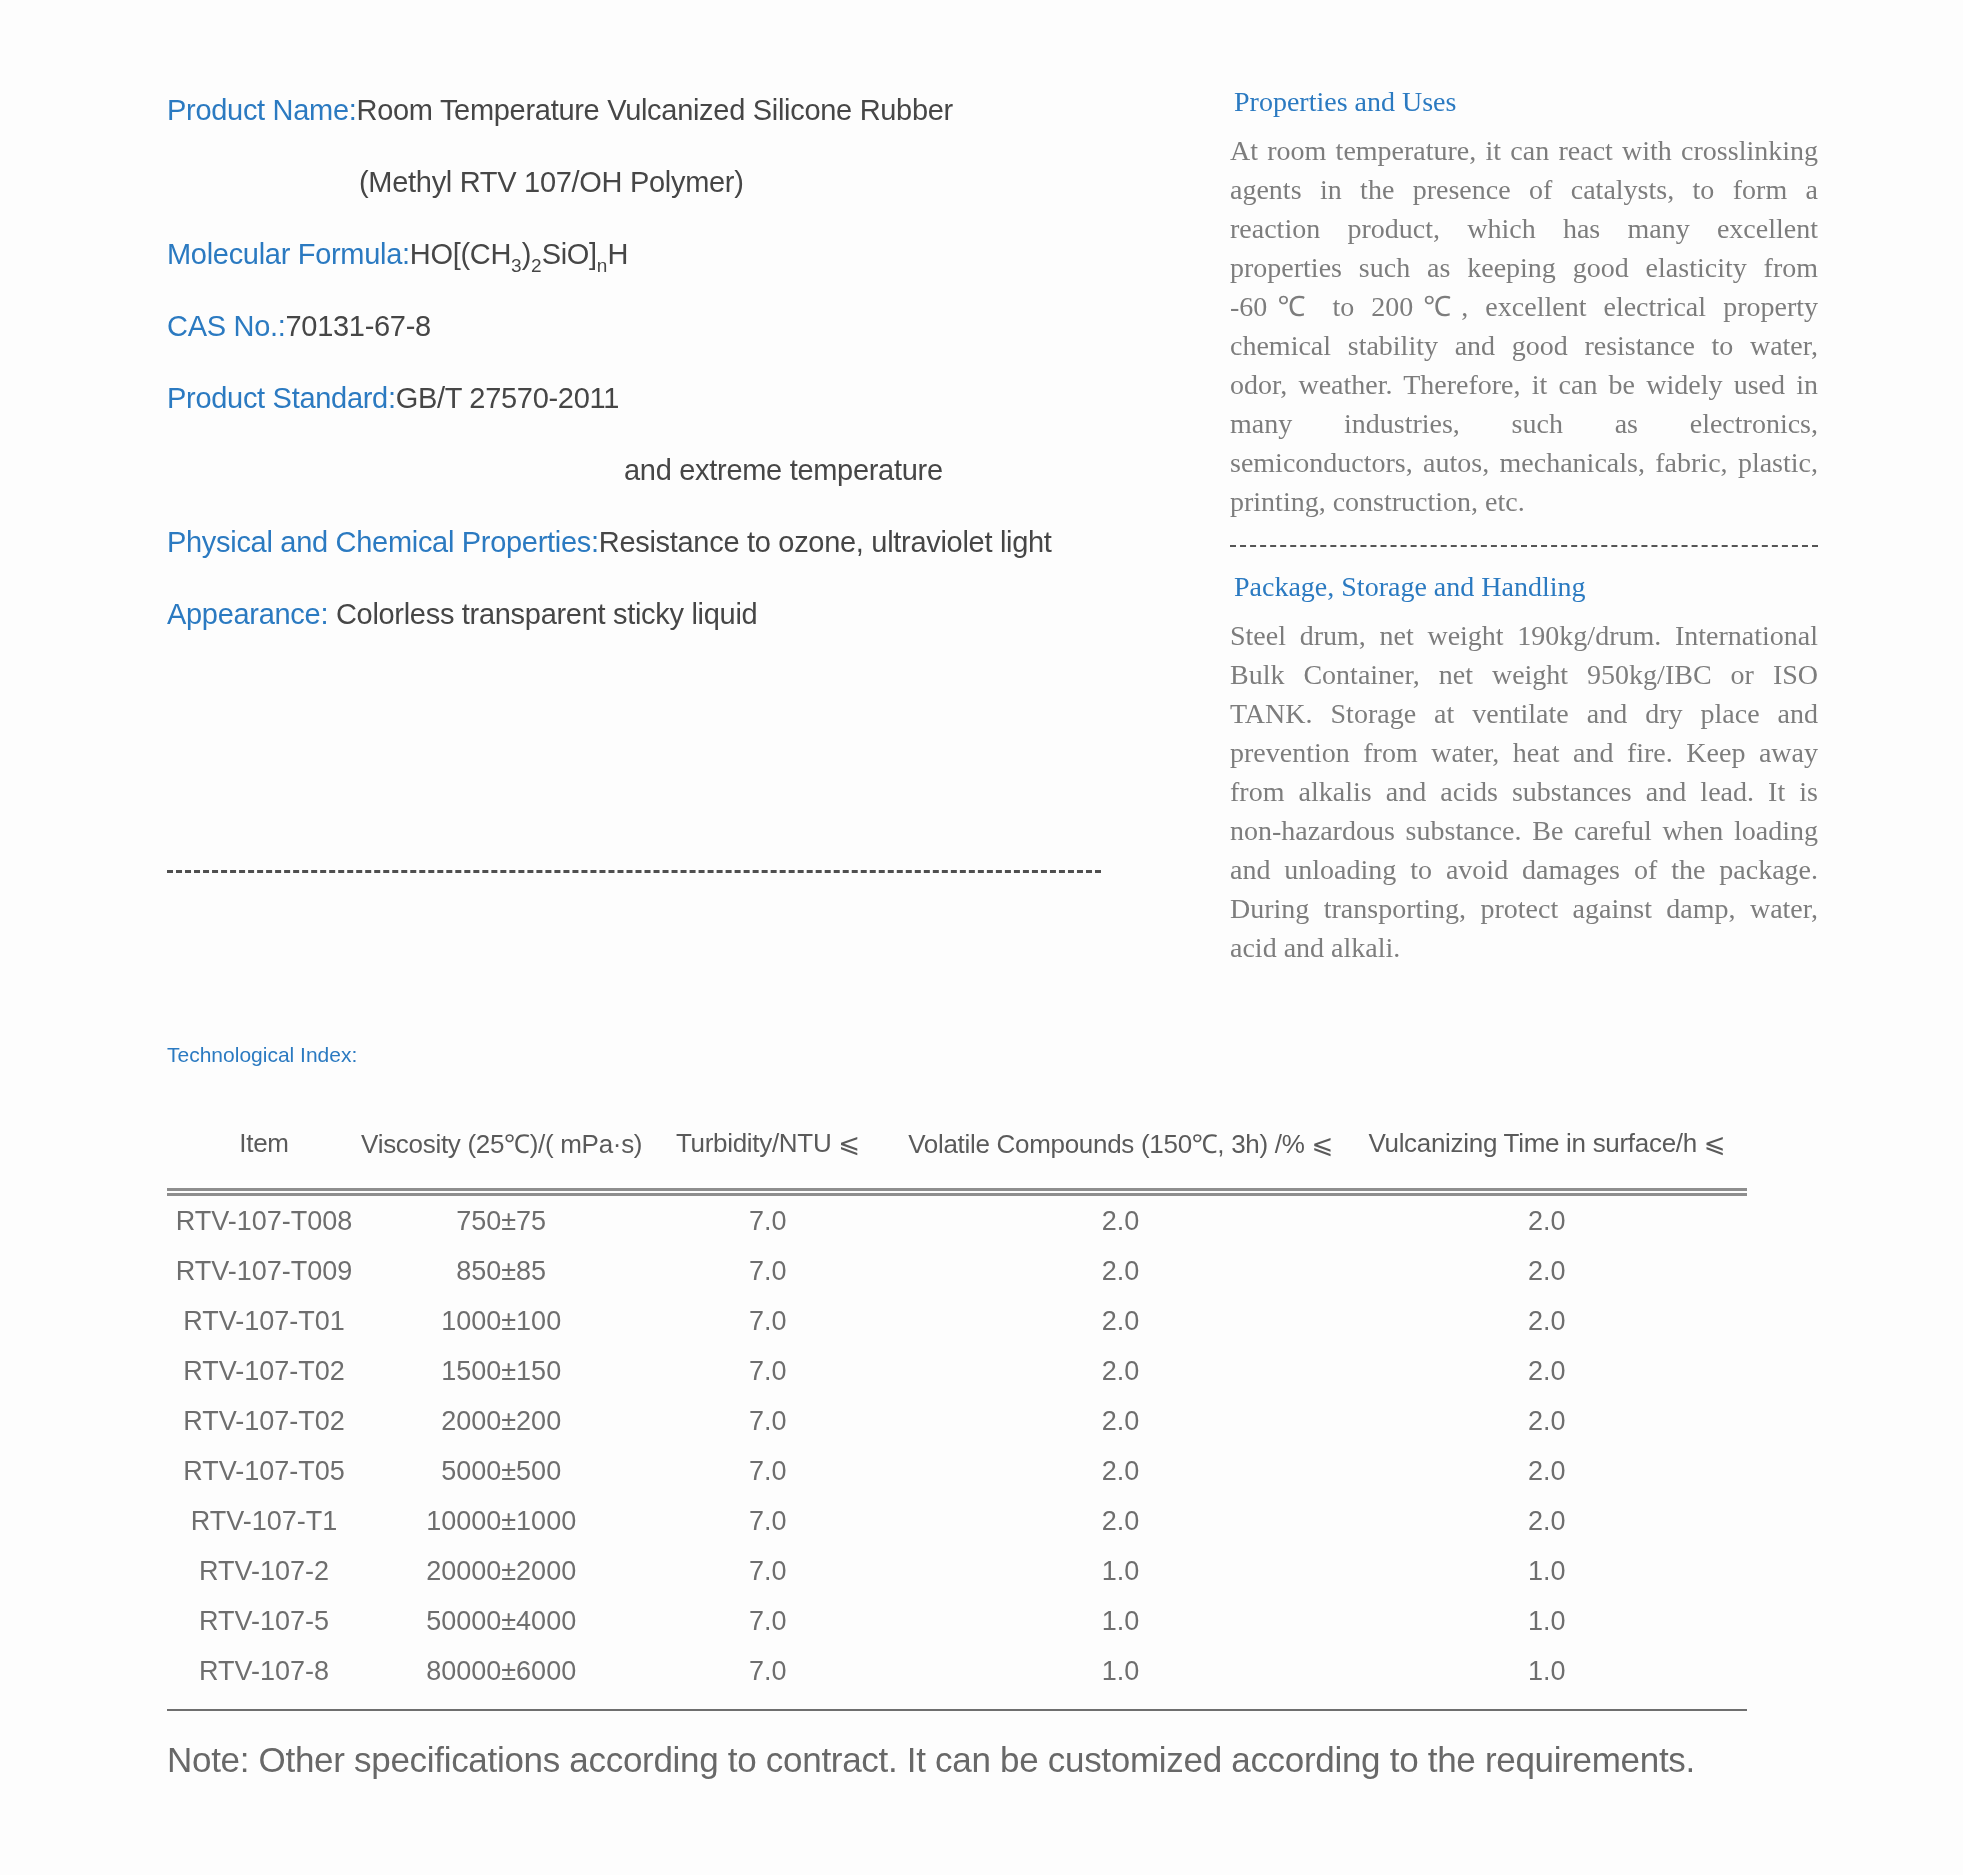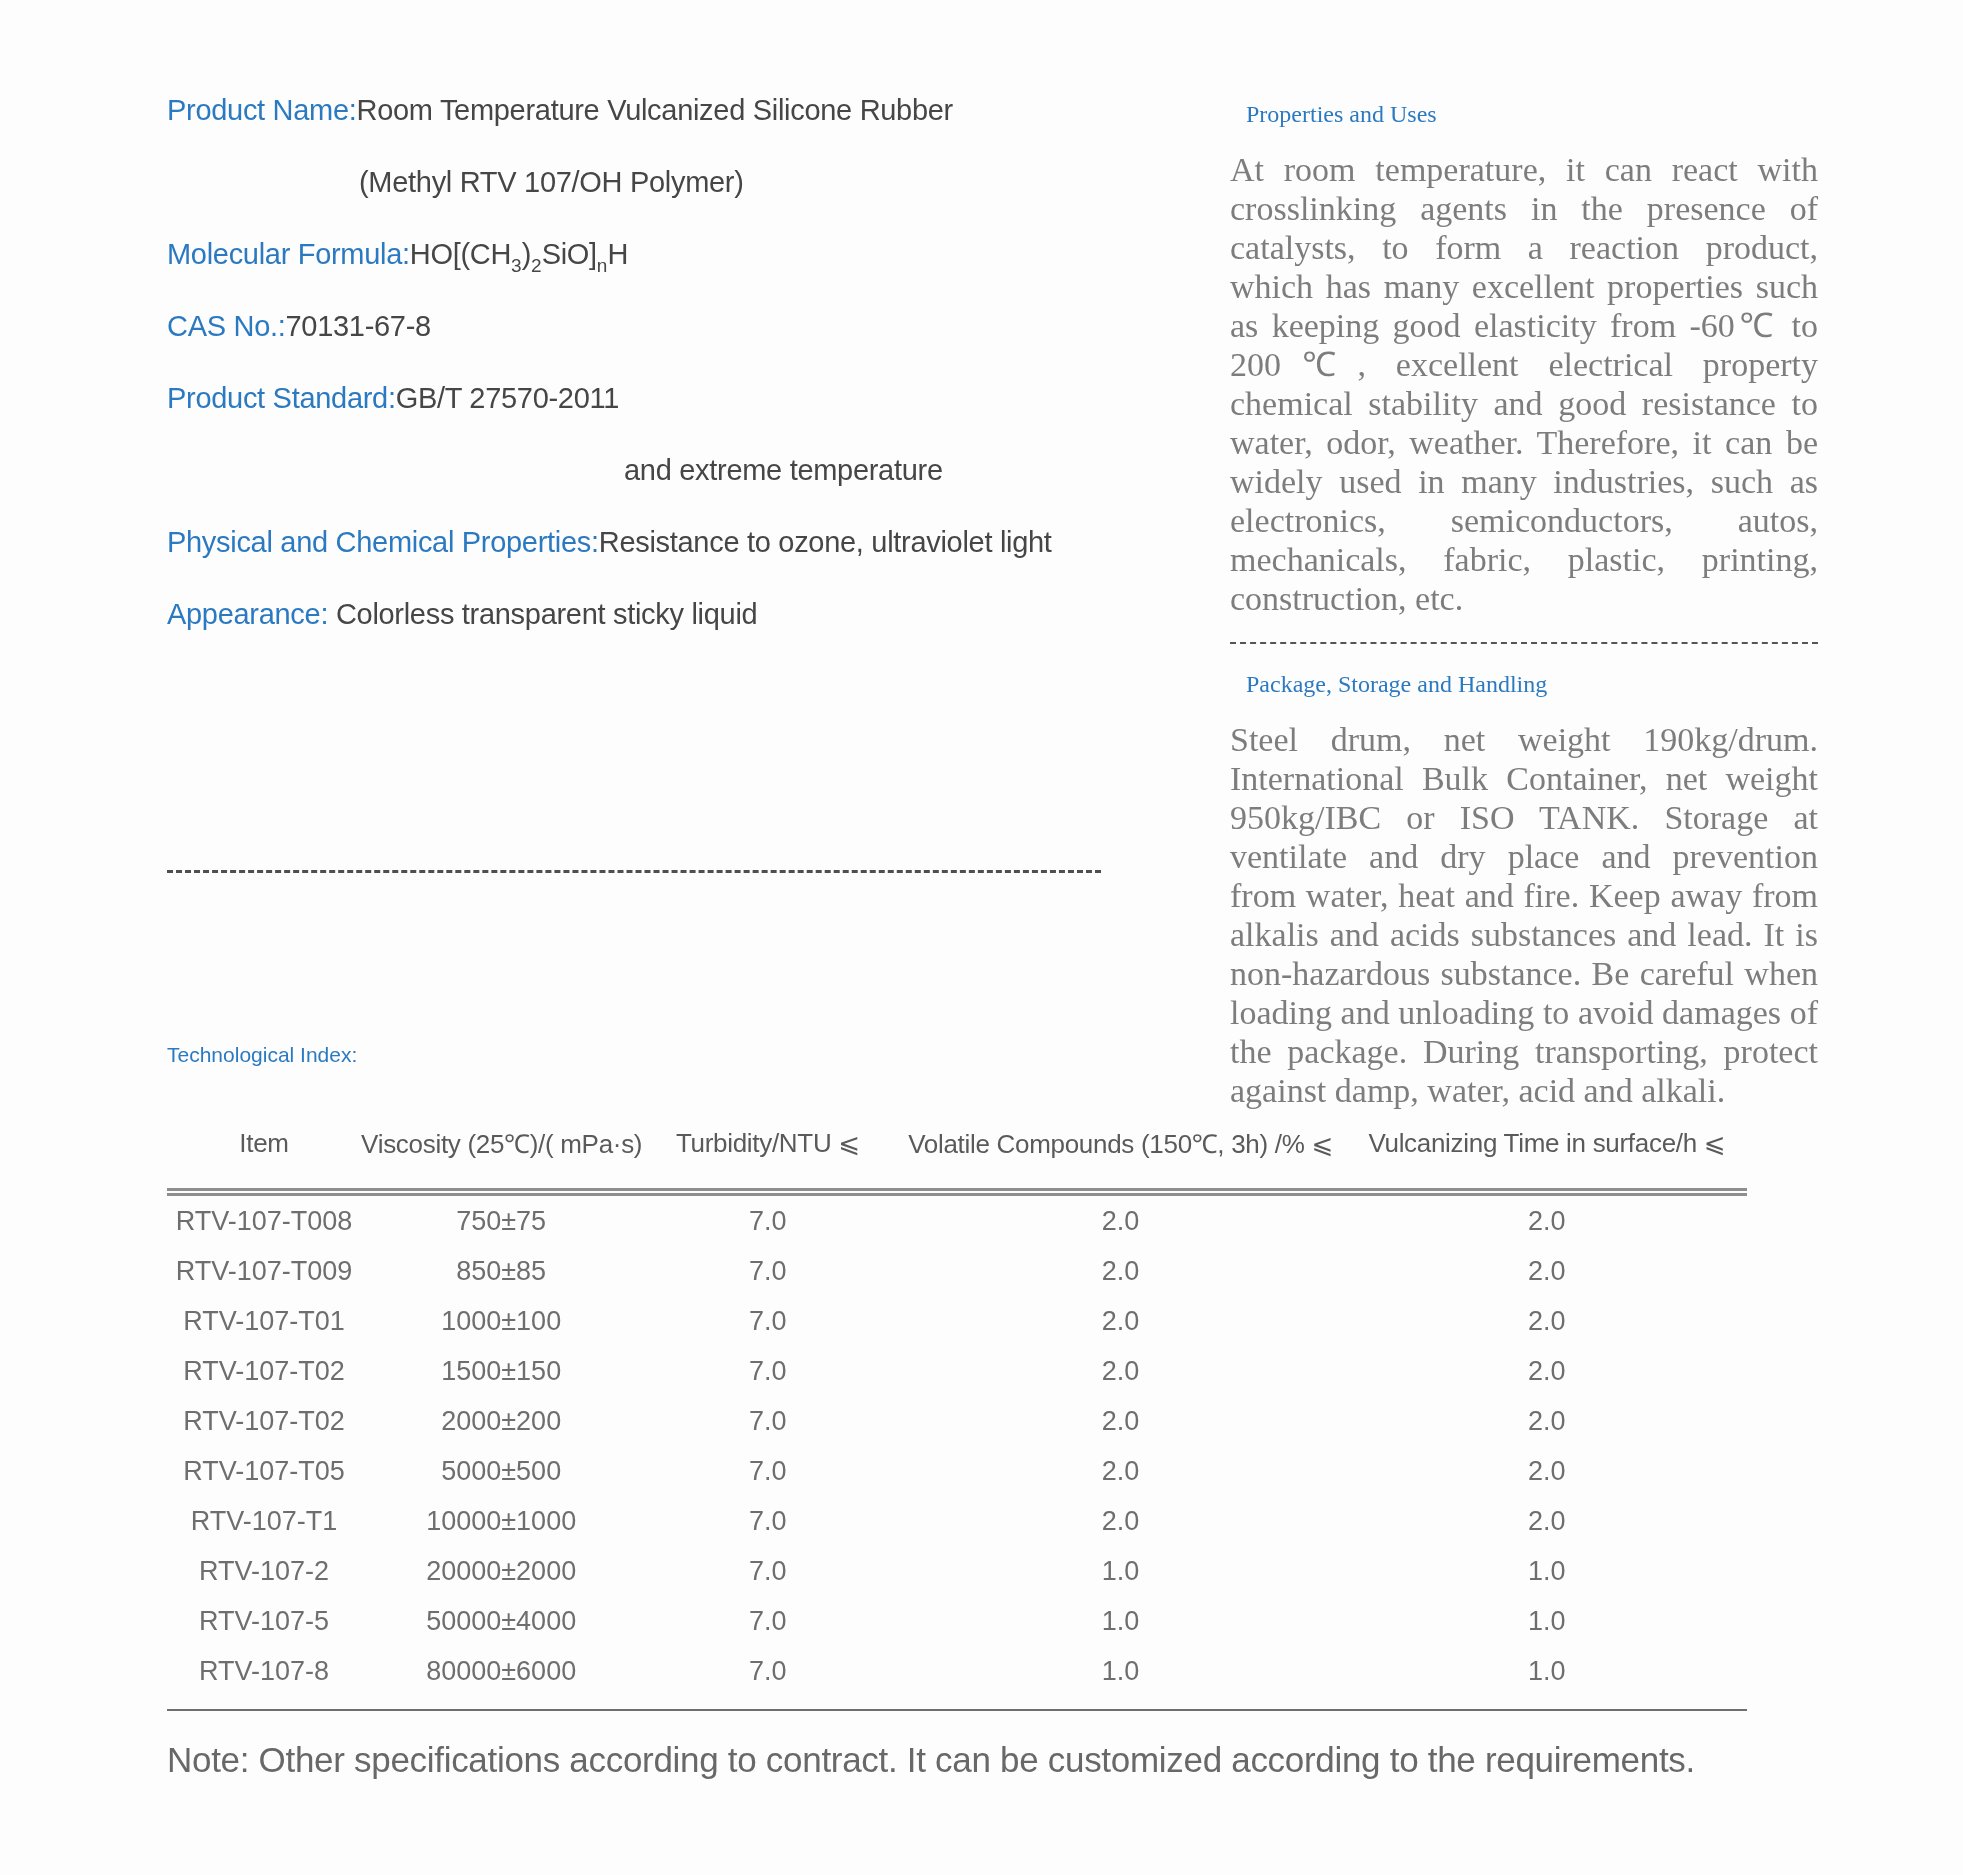--- a/index.html
+++ b/index.html
@@ -23,25 +23,25 @@
     position:absolute; left:167px; top:870px; width:934px;
     border-top:3.6px dashed #4f4f4f; height:0;
   }
 
   
   .top-right {
     position:absolute; left:1230px; top:78px; width:588px;
     font-family:"Liberation Serif", serif;
   }
   .top-right h2 {
-    font-size:24px; line-height:40px; font-weight:normal;
-    color:var(--blue); margin:16px;
+    font-size:28px; line-height:40px; font-weight:normal;
+    color:var(--blue); margin:4px;
   }
   .top-right p {
-    font-size:34px; line-height:39px; color:#7d7d7d;
+    font-size:28px; line-height:39px; color:#7d7d7d;
     text-align:justify; margin:9px 0 0 0;
   }
   .divider-right { border-top:2.7px dashed #555555; margin:23.5px 0 20px 0; height:0; }
 
   
   .bottom { position:absolute; left:167px; top:1037px; width:1580px; }
   .tech-title { font-size:21px; line-height:36px; font-weight:normal; color:var(--blue); margin:0 0 52px 0; }
 
   table { border-collapse:collapse; width:100%; table-layout:fixed; }
   col.w1{width:194px;} col.w2{width:280px;} col.w3{width:253px;} col.w4{width:452px;} col.w5{width:400px;}

